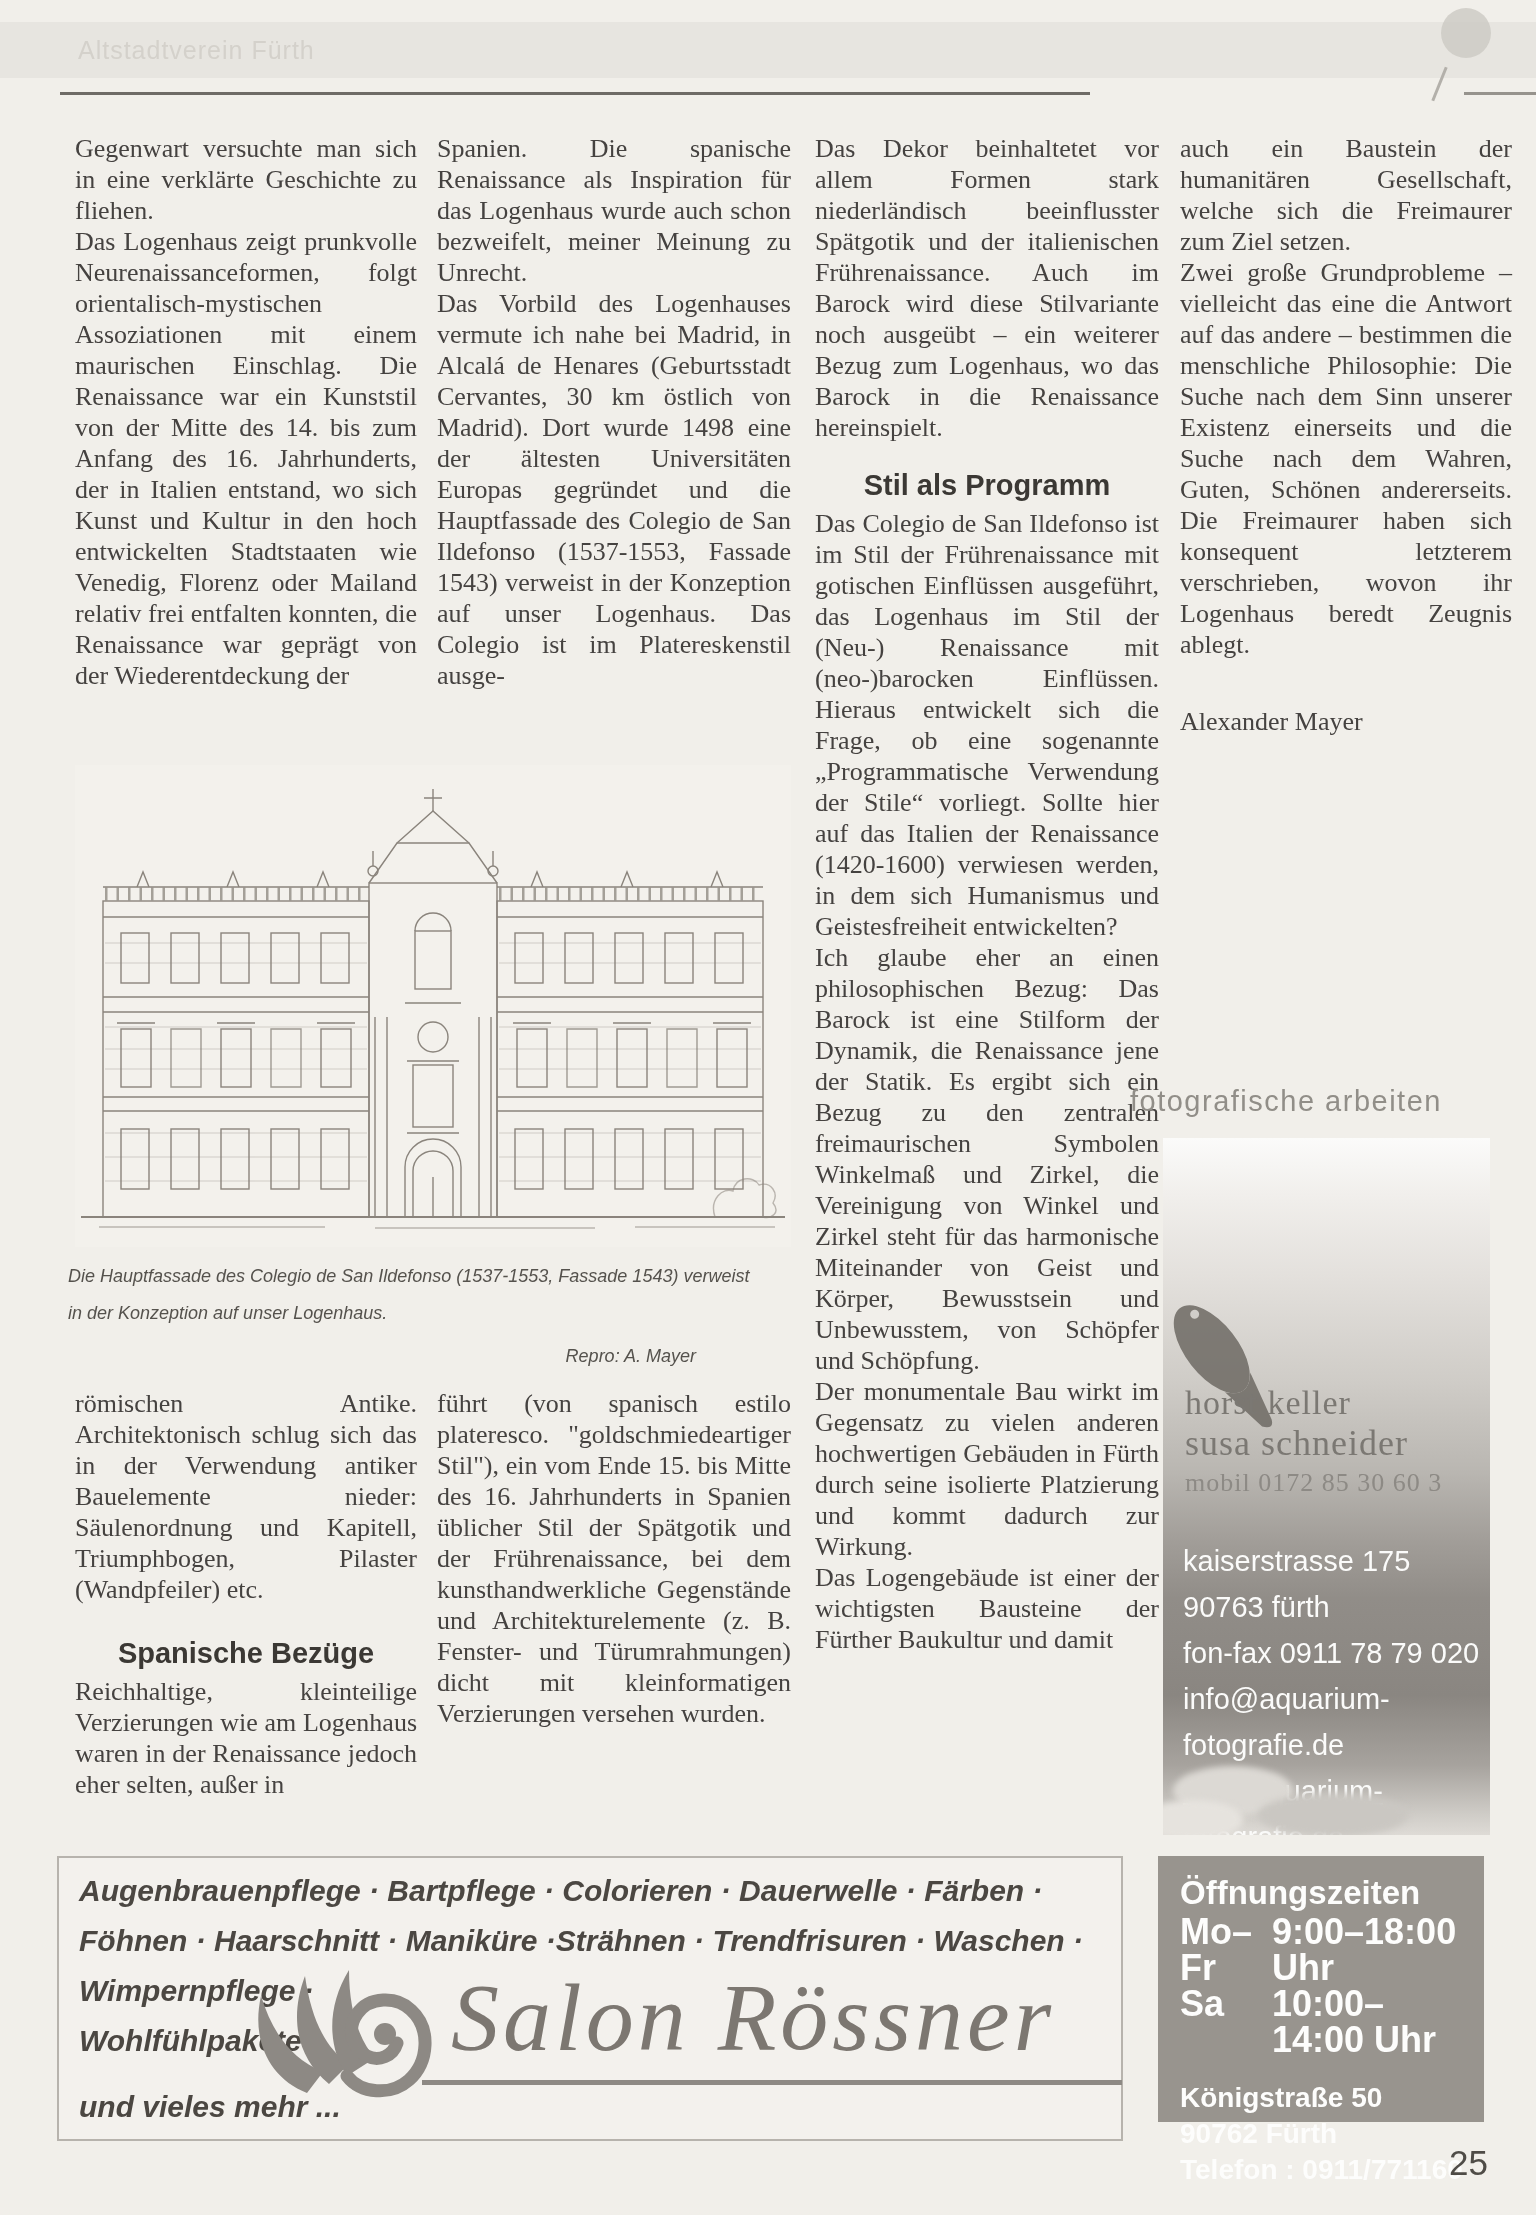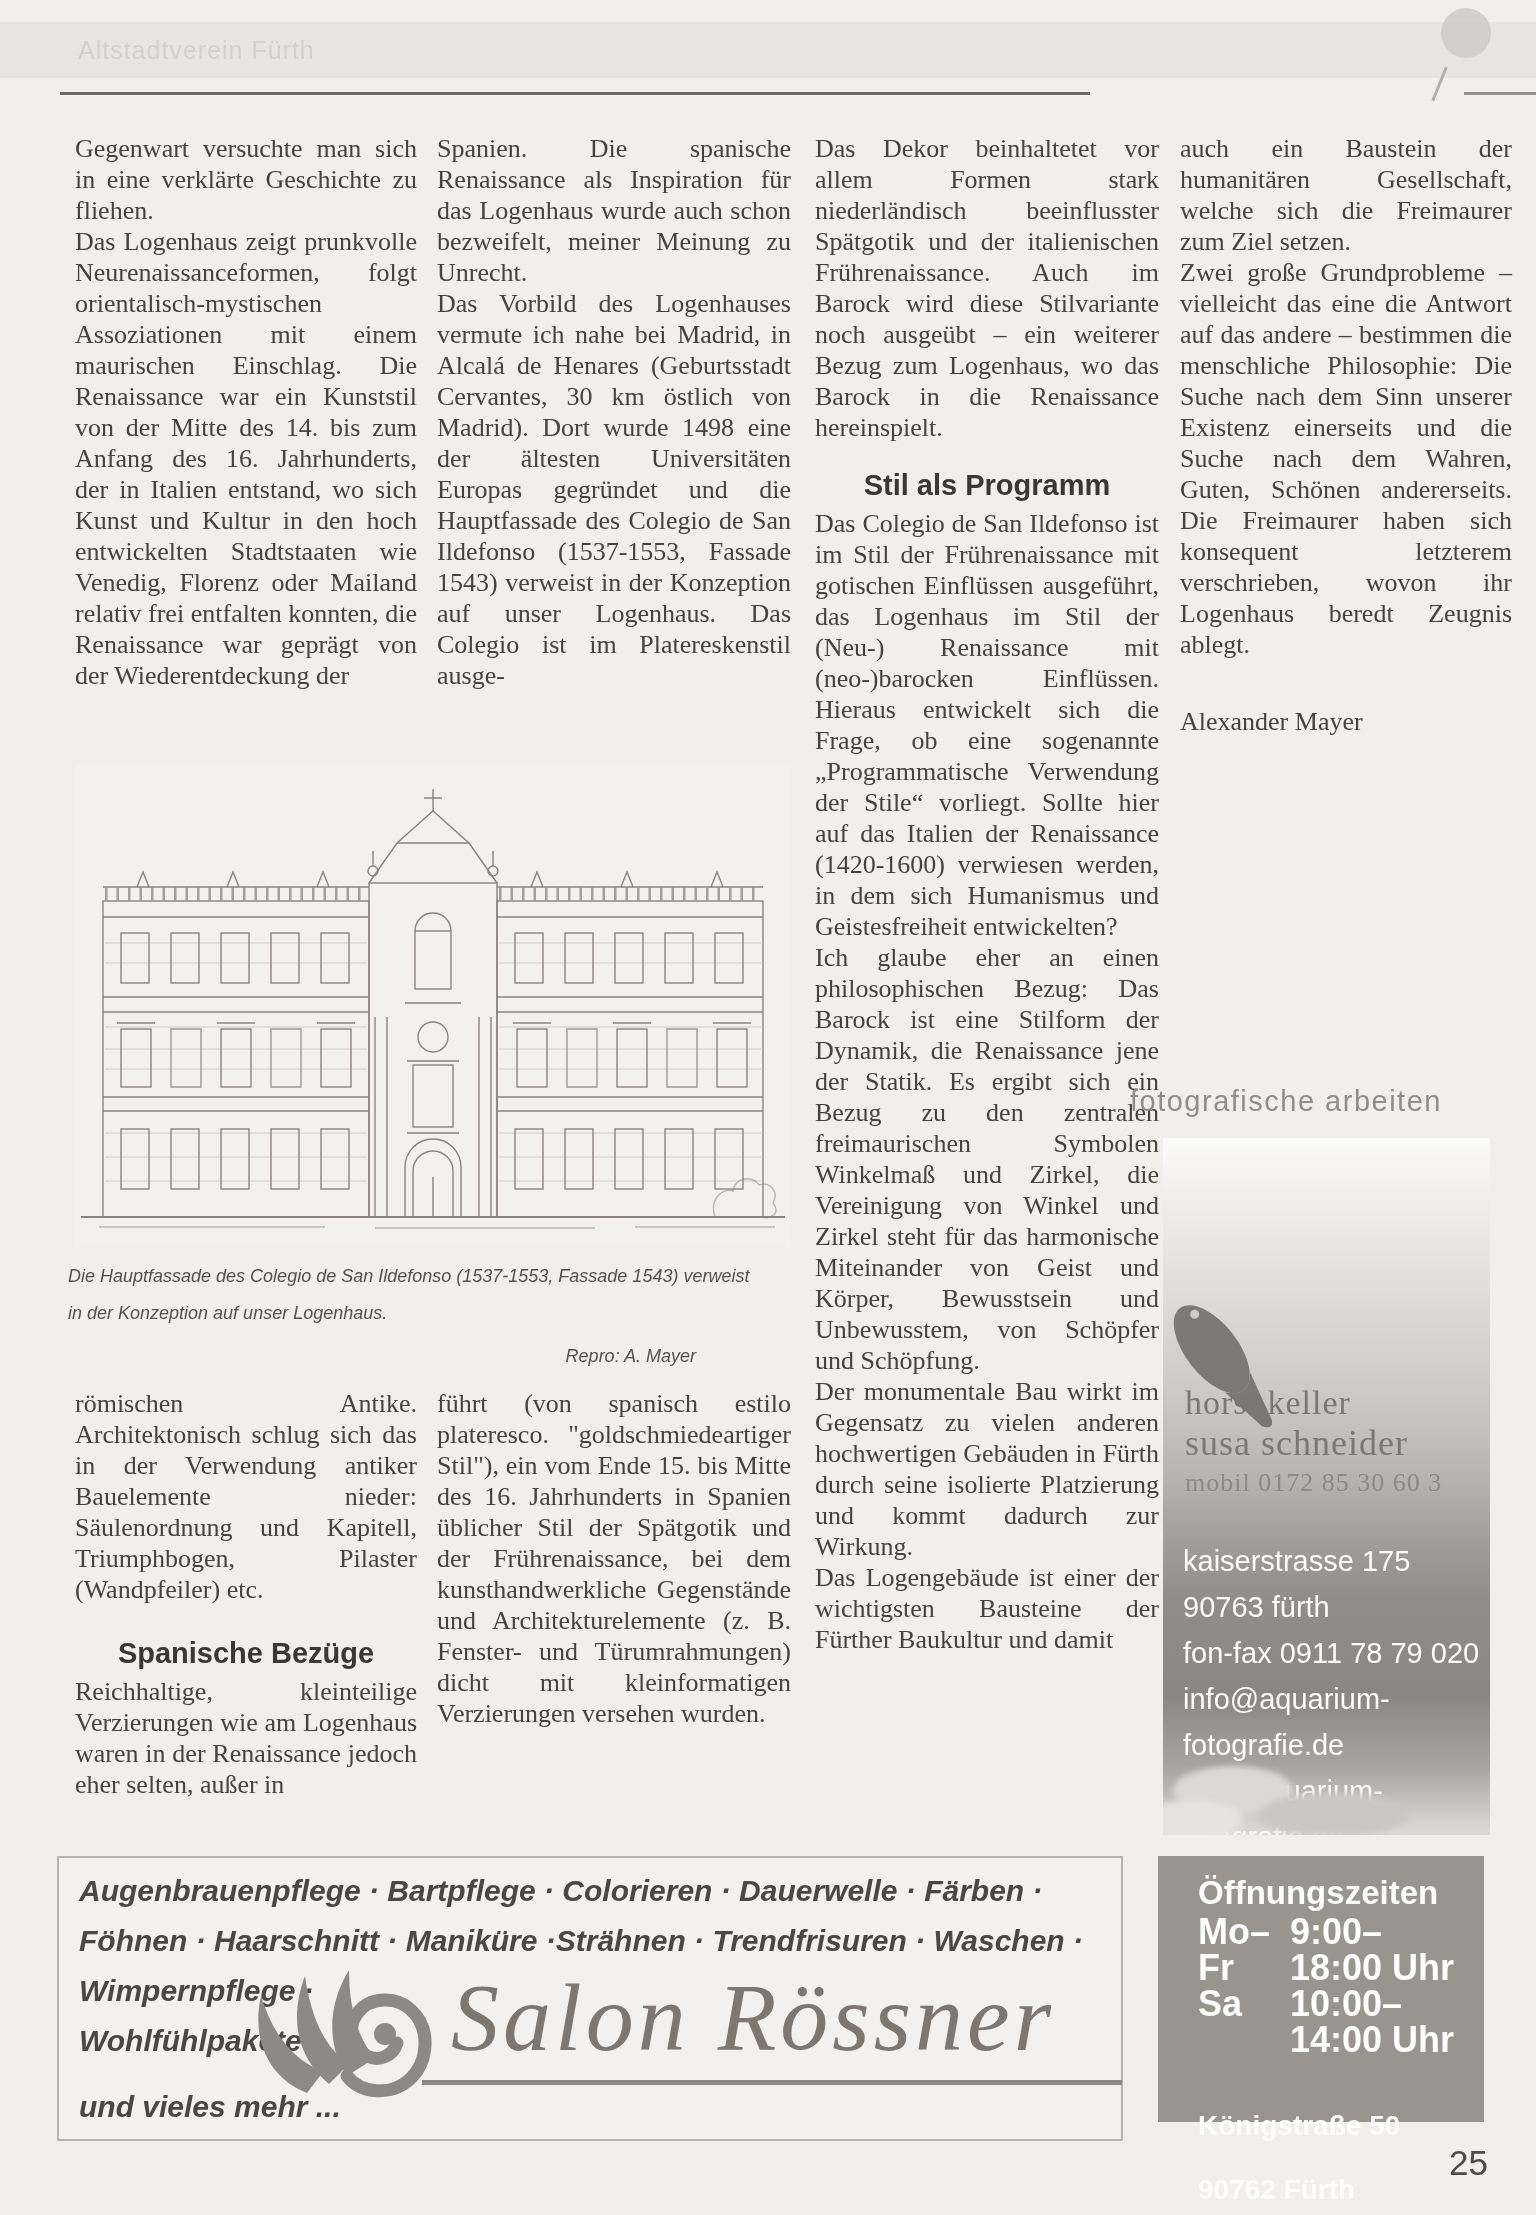--- a/index.html
+++ b/index.html
@@ -70,26 +70,26 @@
   .more-line { margin-top:16px; }
   .swirl-wrap { position:absolute; left:188px; top:90px; }
   .salon-name { position:absolute; left:392px; top:110px; width:680px;
     font-family:"Liberation Serif",serif; font-style:italic; font-size:96px; line-height:100px;
     letter-spacing:4px; color:#7c7771; white-space:nowrap; }
   .salon-underline { position:absolute; left:363px; top:222px; width:700px; height:5px; background:#8d8984; }
 
   
   .hours-box { position:absolute; left:1158px; top:1856px; width:326px; height:266px;
     background:#98948e; color:#fdfdfc; font-family:"Liberation Sans",sans-serif;
-    box-sizing:border-box; padding:16px 20px 0 40px; font-weight:bold; }
+    box-sizing:border-box; padding:16px 20px 0 22px; font-weight:bold; }
   .hours-title { font-size:33px; line-height:42px; }
   .hours-row { display:flex; font-size:36px; line-height:36px; }
   .hours-day { width:92px; flex:none; }
   .hours-gap { height:22px; }
-  .hours-line { font-size:28px; line-height:36px;margin-top:28px; }
+  .hours-line { font-size:28px; line-height:36px; }
 
   .page-number { position:absolute; left:1398px; top:2143px; width:90px; text-align:right;
     font-family:"Liberation Sans",sans-serif; font-size:35px; color:#4f4c47; }
 </style>
 </head>
 <body>
 
 <div class="page">
 
   <div class="top-strip">

